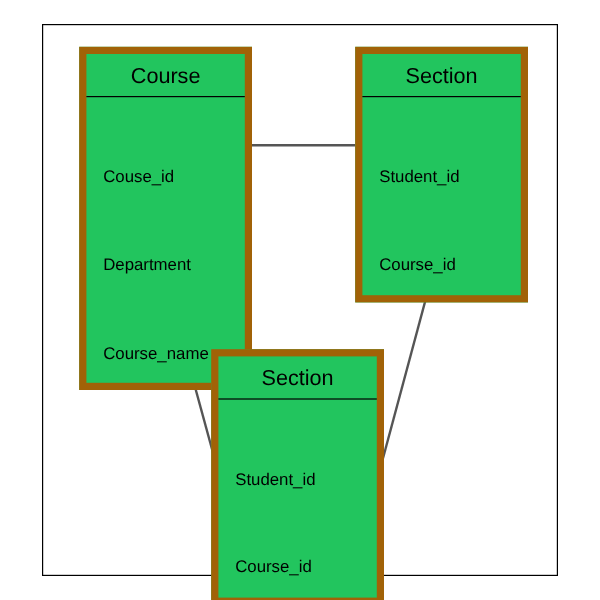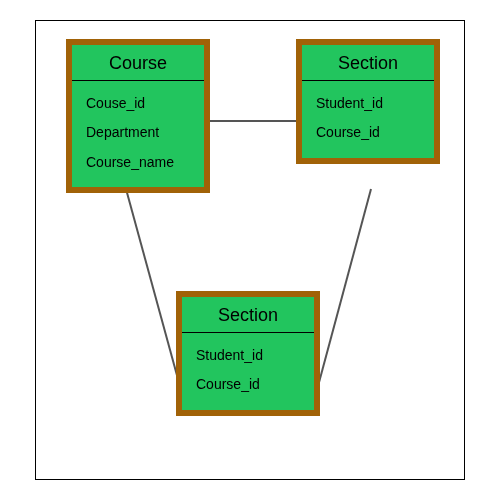--- a/index.html
+++ b/index.html
@@ -37,20 +37,21 @@
     font-size: 18px;
     padding: 8px 4px 6px 4px;
     border-bottom: 1px solid #000;
   }
   .entity-attrs {
     padding: 8px 10px 10px 14px;
   }
   .entity-attr {
     font-size: 14px;
     line-height: 2.1;
+    margin-top: 44px;
   }
   
   #ent-course  { left: 30px;  top: 18px; }
   #ent-student { left: 260px; top: 18px; }
   #ent-section { left: 140px; top: 270px; }
 </style>
 </head>
 <body>
 
 <div class="canvas">

